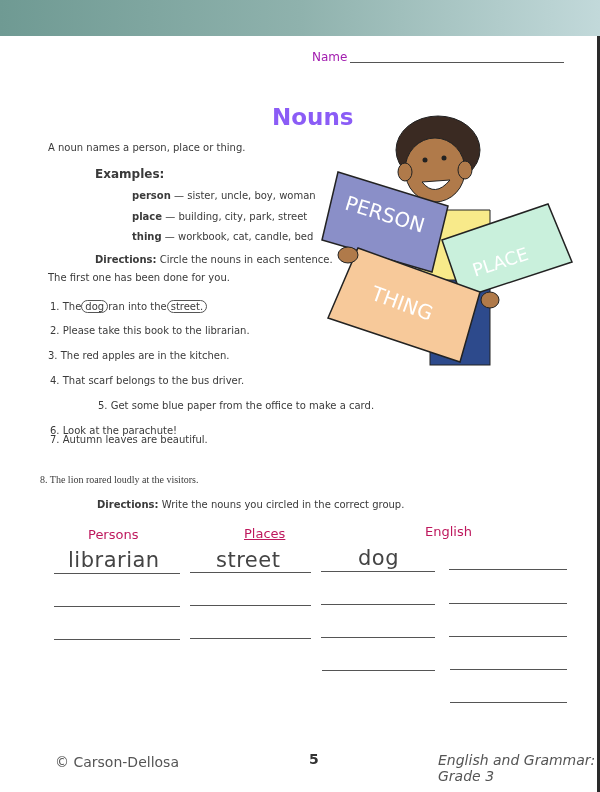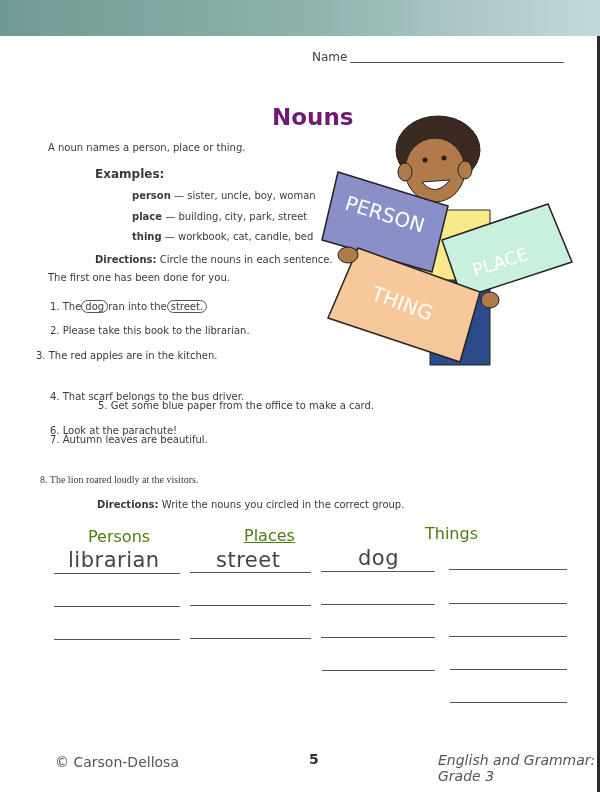--- a/index.html
+++ b/index.html
@@ -1,27 +1,27 @@
 <!DOCTYPE html>
 <html><head>
 <meta charset="utf-8">
 <style>
   html, body { margin:0; padding:0; }
   body { width:600px; height:792px; position:relative; background:#ffffff; overflow:hidden;
          font-family:"DejaVu Sans", sans-serif; color:#3a3a3a; }
   .band { position:absolute; left:0; top:0; width:600px; height:36px;
           background:linear-gradient(90deg,#6f9a93 0%,#8fb2ad 50%,#c2d9da 100%); }
   .rborder { position:absolute; right:0; top:36px; width:3px; height:756px; background:#2a2a2a; }
-  .name-row { position:absolute; left:312px; top:50px; font-size:12px; color:#404040; }
+  .name-row { position:absolute; left:312px; top:50px; font-size:12px; color:#a21caf; }
   .name-line { position:absolute; left:350px; top:62px; width:214px; height:1px; background:#555; }
-  .title { position:absolute; left:272px; top:104px; font-size:23px; font-weight:bold; color:#701a75; }
+  .title { position:absolute; left:272px; top:104px; font-size:23px; font-weight:bold; color:#8b5cf6; }
   .t { position:absolute; font-size:10px; color:#3a3a3a; white-space:nowrap; }
   .b { font-weight:bold;margin-left:47px; }
   .circ { border:1px solid #555; border-radius:10px; padding:0 3px; }
-  .col-head { position:absolute; font-size:16px; color:#4d7c0f; }
+  .col-head { position:absolute; font-size:13px; color:#be185d; }
   .line { position:absolute; height:1px; background:#555; }
   .hand { position:absolute; font-size:21px; color:#444; font-family:"DejaVu Sans", sans-serif; letter-spacing:0.5px; }
   .foot { position:absolute; font-size:14px; color:#555; }
   .illus { position:absolute; left:320px; top:110px; width:260px; height:260px; }
 </style>
 </head>
 <body>
 
 <div class="band"></div>
 <div class="rborder"></div>
@@ -38,32 +38,32 @@
 <div class="t" style="left:85px;top:211px;"><span class="b">place</span><span> — building, city, park, street</span></div>
 <div class="t" style="left:85px;top:231px;"><span class="b">thing</span><span> — workbook, cat, candle, bed</span></div>
 
 <div class="t" style="left:48px;top:254px;"><span class="b">Directions:</span><span> Circle the nouns in each sentence.</span></div>
 <div class="t" style="left:48px;top:272px;">The first one has been done for you.</div>
 
 <div class="t" style="left:50px;top:301px;">
   <span>1. The</span><span class="circ">dog</span><span>ran into the</span><span class="circ">street.</span>
 </div>
 <div class="t" style="left:50px;top:325px;">2. Please take this book to the librarian.</div>
-<div class="t" style="left:36px;top:350px;text-align:center;">3. The red apples are in the kitchen.</div>
-<div class="t" style="left:50px;top:375px;margin-top:16px;">4. That scarf belongs to the bus driver.</div>
+<div class="t" style="left:48px;top:350px;text-align:center;">3. The red apples are in the kitchen.</div>
+<div class="t" style="left:50px;top:375px;">4. That scarf belongs to the bus driver.</div>
 <div class="t" style="left:50px;top:400px;margin-left:48px;">5. Get some blue paper from the office to make a card.</div>
 <div class="t" style="left:50px;top:425px;">6. Look at the parachute!</div>
 <div class="t" style="left:50px;top:434px;">7. Autumn leaves are beautiful.</div>
 <div class="t" style="left:40px;top:474px;font-family:Liberation Serif, serif;">8. The lion roared loudly at the visitors.</div>
 
 <div class="t" style="left:50px;top:499px;"><span class="b">Directions:</span><span> Write the nouns you circled in the correct group.</span></div>
 
 <div class="col-head" style="left:88px;top:527px;">Persons</div>
 <div class="col-head" style="left:244px;top:526px;text-decoration:underline;">Places</div>
-<div class="col-head" style="left:425px;top:524px;">Things</div>
+<div class="col-head" style="left:425px;top:524px;">English</div>
 
 <div class="hand" style="left:68px;top:548px;">librarian</div>
 <div class="hand" style="left:216px;top:548px;">street</div>
 <div class="hand" style="left:358px;top:546px;">dog</div>
 
 <div class="line" style="left:54px;top:573px;width:126px;"></div>
 <div class="line" style="left:190px;top:572px;width:121px;"></div>
 <div class="line" style="left:321px;top:571px;width:114px;"></div>
 <div class="line" style="left:449px;top:569px;width:118px;"></div>
 

